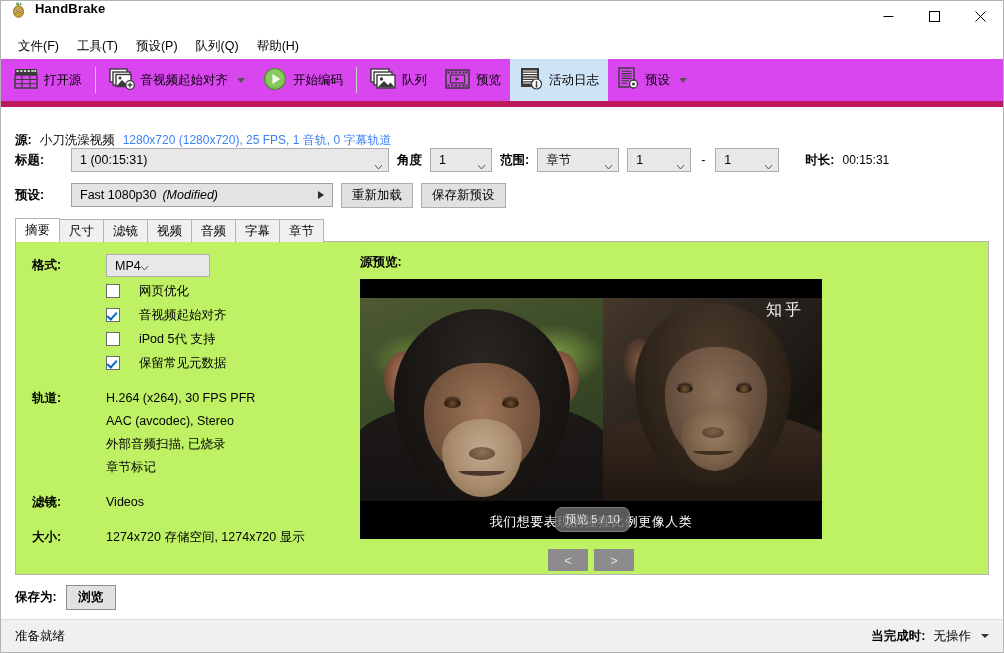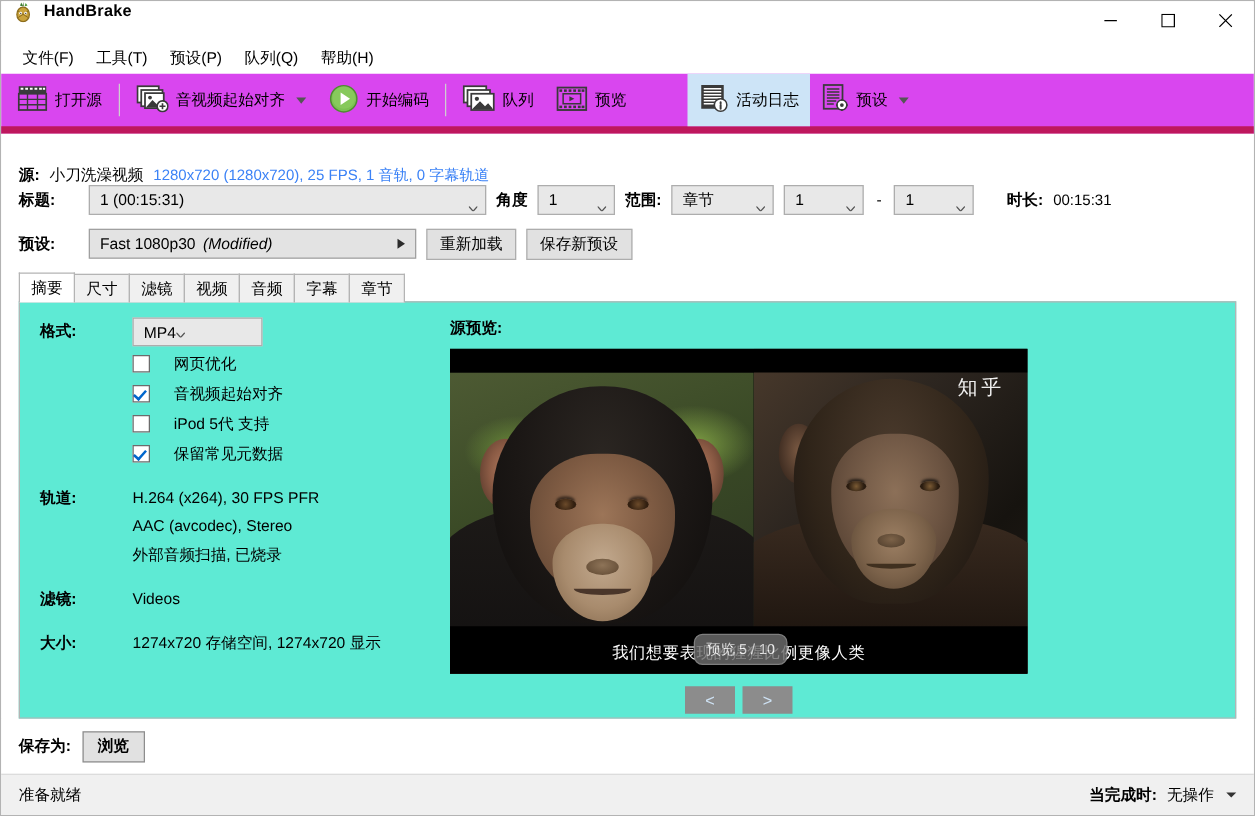--- a/index.html
+++ b/index.html
@@ -89,21 +89,21 @@
   }
   .tb-btn {
     display: flex;
     align-items: center;
     gap: 6px;
     padding: 0 9px;
     white-space: nowrap;
     font-size: 12.5px;
     color: #000;
   }
-  .tb-btn.active { background: #cde4f7; margin-left: 40px; }
+  .tb-btn.active { background: #cde4f7; }
   .tb-sep {
     width: 1px;
     background: #cfcfcf;
     margin: 8px 4px;
     flex: 0 0 auto;
   }
   .tb-label { font-size: 12.5px; }
   .caret {
     width: 0; height: 0;
     border-left: 4px solid transparent;
@@ -243,21 +243,21 @@
     background: #ffffff;
     height: 24px;
     border-color: #b4b4b4;
     position: relative;
     z-index: 3;
   }
   .tabpanel {
     flex: 1 1 auto;
     border: 1px solid #b4b4b4;
     margin-top: -1px;
-    background: #5eead4;
+    background: #bef264;
     display: flex;
     padding: 12px 0 0 0;
     overflow: hidden;
     position: relative;
   }
 
   
   .summary {
     width: 338px;
     flex: 0 0 auto;
@@ -917,20 +917,21 @@
         </div>
 
         <div class="gap-sm"></div>
 
         <div class="sumrow">
           <div class="k">轨道:</div>
           <div class="v">
             <div class="txtline">H.264 (x264), 30 FPS PFR</div>
             <div class="txtline">AAC (avcodec), Stereo</div>
             <div class="txtline">外部音频扫描, 已烧录</div>
+            <div class="txtline">章节标记</div>
           </div>
         </div>
 
         <div class="gap-sm"></div>
 
         <div class="sumrow">
           <div class="k">滤镜:</div>
           <div class="v txtline">Videos</div>
         </div>
 

